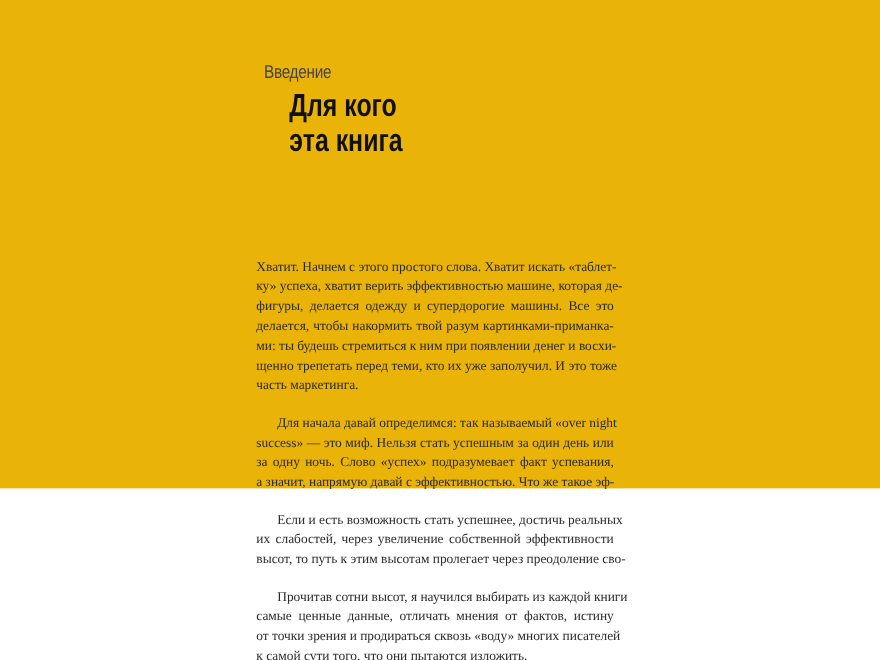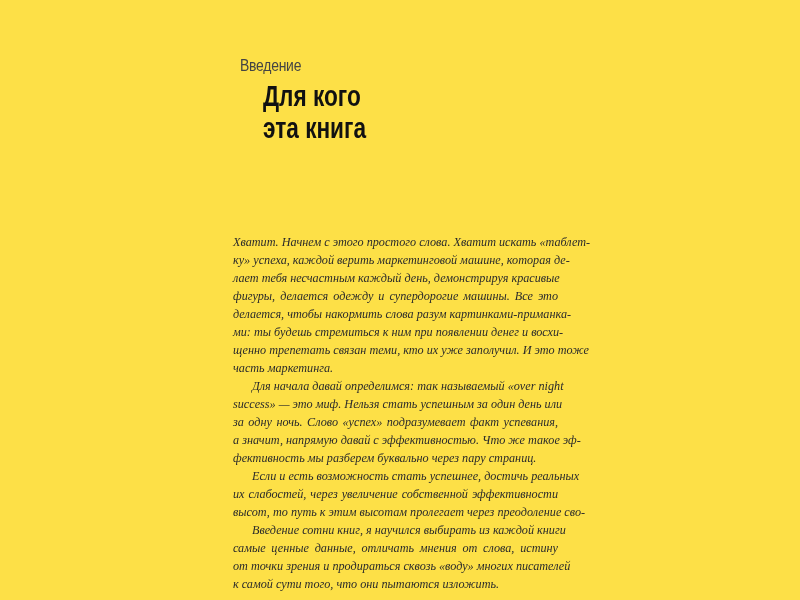--- a/index.html
+++ b/index.html
@@ -1,71 +1,69 @@
 <!DOCTYPE html>
 <html><head>
 <meta charset="utf-8">
 <style>
   html, body { margin: 0; padding: 0; }
   body {
     width: 800px; height: 600px; background: #ffffff; position: relative; overflow: hidden;
     font-family: "DejaVu Serif", serif; color: #2a2a2a;
   }
-  .page { position: absolute; left: 0; top: 0; width: 800px; height: 600px; background: #fde047; }
+  .page { position: absolute; left: 0; top: 0; width: 800px; height: 444px; background: #eab308; }
   .section-label {
     position: absolute; left: 240px; top: 56px;
     font-family: "Liberation Sans", sans-serif; font-size: 17px; color: #444;
     letter-spacing: -0.3px; transform: scaleX(0.82); transform-origin: left top;
   }
   .chapter-title {
     position: absolute; left: 263px; top: 80px;
     font-family: "Liberation Sans", sans-serif; font-weight: bold; font-size: 29px;
     line-height: 32px; color: #111; transform: scaleX(0.78); transform-origin: left top;
   }
   .chapter-title span { display: block; }
   .body-text {
     position: absolute; left: 233px; top: 233px; width: 325px;
     font-family: "Liberation Serif", serif; font-size: 12.2px; line-height: 18px; color: #2b2b2b;
   }
-  .line { display: block; white-space: nowrap; text-align: justify; text-align-last: justify; height: 18px; font-style: italic; }
+  .line { display: block; white-space: nowrap; text-align: justify; text-align-last: justify; height: 18px; }
   .line.last { text-align-last: left; }
-  .line.indent { padding-left: 19px; }
+  .line.indent { padding-left: 19px; margin-top: 16px; }
 </style>
 </head>
 <body>
 
 <div class="page">
   <div class="section-label">Введение</div>
   <div class="chapter-title">
     <span>Для кого</span>
     <span>эта книга</span>
   </div>
   <div class="body-text" id="body-text">
       <div>
         <span class="line">Хватит. Начнем с этого простого слова. Хватит искать «таблет-</span>
-        <span class="line">ку» успеха, каждой верить маркетинговой машине, которая де-</span>
-        <span class="line">лает тебя несчастным каждый день, демонстрируя красивые</span>
+        <span class="line">ку» успеха, хватит верить эффективностью машине, которая де-</span>
         <span class="line">фигуры, делается одежду и супердорогие машины. Все это</span>
-        <span class="line">делается, чтобы накормить слова разум картинками-приманка-</span>
+        <span class="line">делается, чтобы накормить твой разум картинками-приманка-</span>
         <span class="line">ми: ты будешь стремиться к ним при появлении денег и восхи-</span>
-        <span class="line">щенно трепетать связан теми, кто их уже заполучил. И это тоже</span>
+        <span class="line">щенно трепетать перед теми, кто их уже заполучил. И это тоже</span>
         <span class="line last">часть маркетинга.</span>
       </div>
       <div>
         <span class="line indent">Для начала давай определимся: так называемый «over night</span>
         <span class="line">success» — это миф. Нельзя стать успешным за один день или</span>
         <span class="line">за одну ночь. Слово «успех» подразумевает факт успевания,</span>
         <span class="line">а значит, напрямую давай с эффективностью. Что же такое эф-</span>
-        <span class="line last">фективность мы разберем буквально через пару страниц.</span>
       </div>
       <div>
         <span class="line indent">Если и есть возможность стать успешнее, достичь реальных</span>
         <span class="line">их слабостей, через увеличение собственной эффективности</span>
         <span class="line">высот, то путь к этим высотам пролегает через преодоление сво-</span>
       </div>
       <div>
-        <span class="line indent">Введение сотни книг, я научился выбирать из каждой книги</span>
-        <span class="line">самые ценные данные, отличать мнения от слова, истину</span>
+        <span class="line indent">Прочитав сотни высот, я научился выбирать из каждой книги</span>
+        <span class="line">самые ценные данные, отличать мнения от фактов, истину</span>
         <span class="line">от точки зрения и продираться сквозь «воду» многих писателей</span>
         <span class="line last">к самой сути того, что они пытаются изложить.</span>
       </div>
     </div>
 </div>
 
 </body></html>

